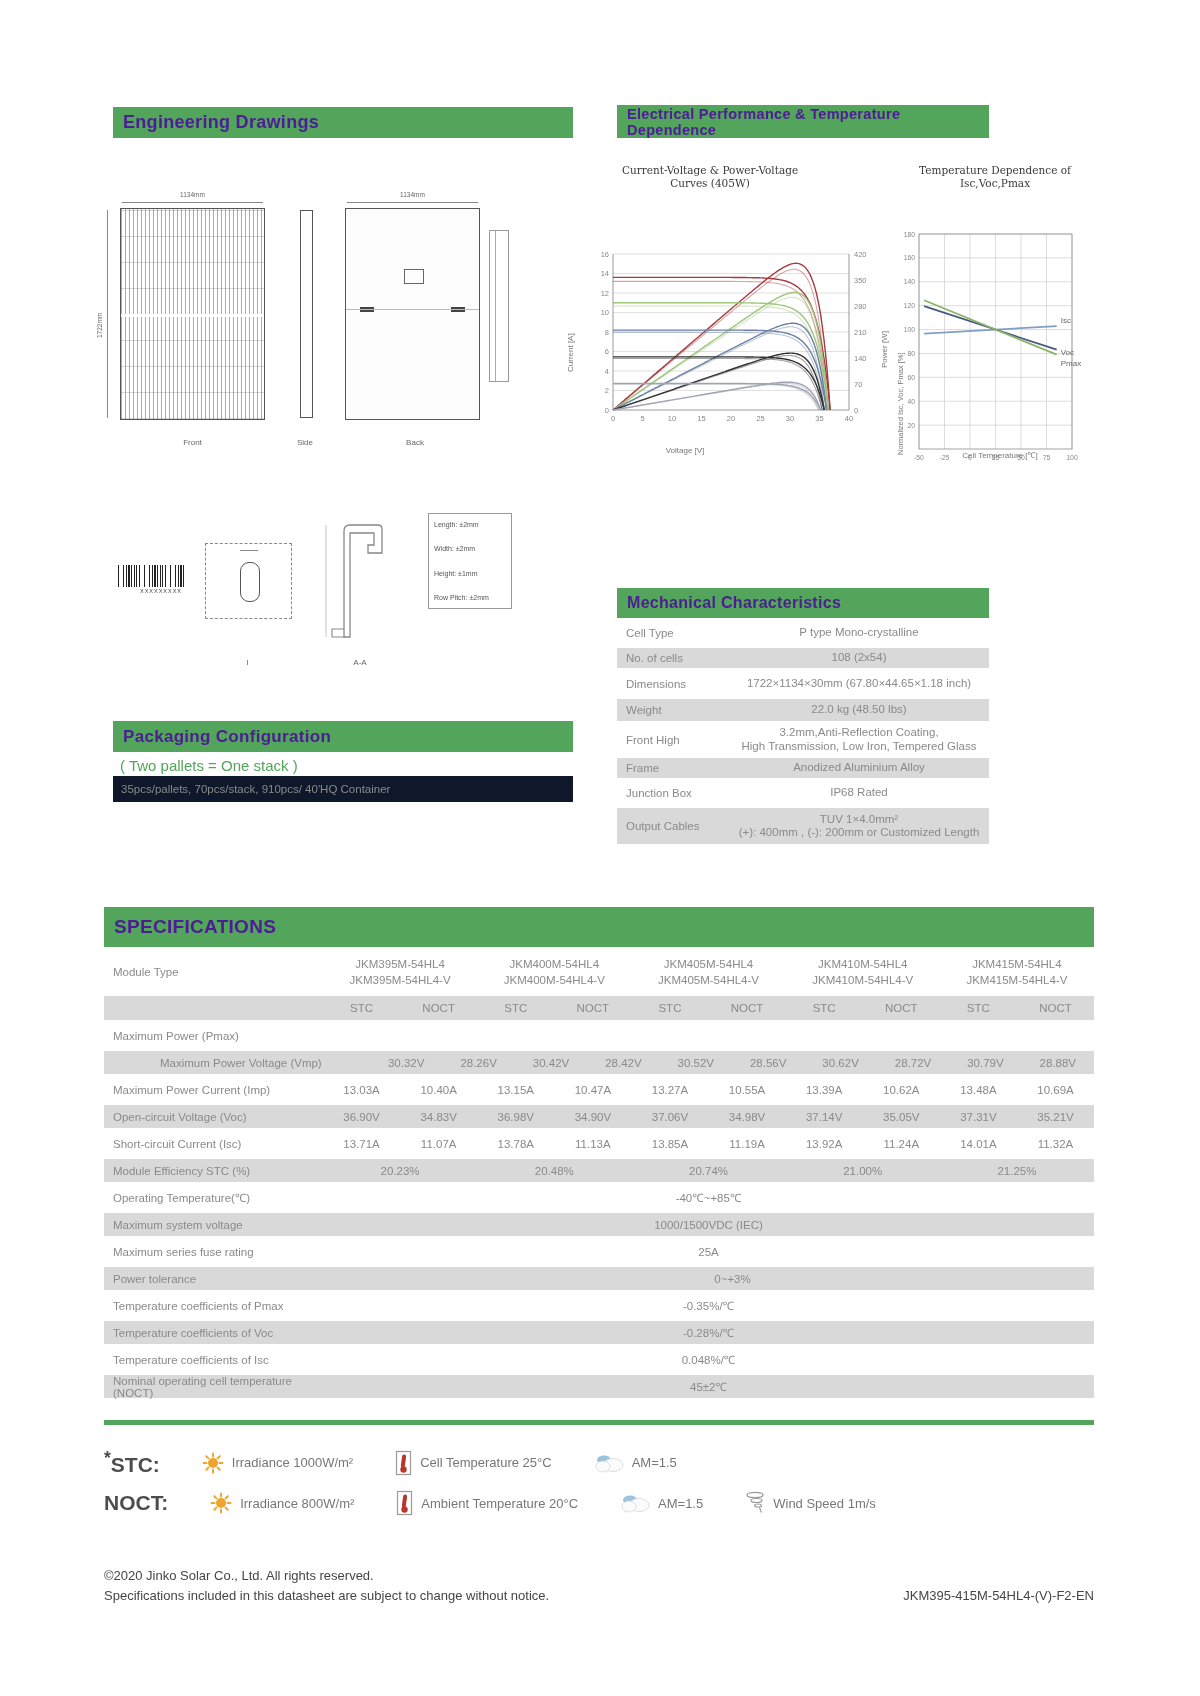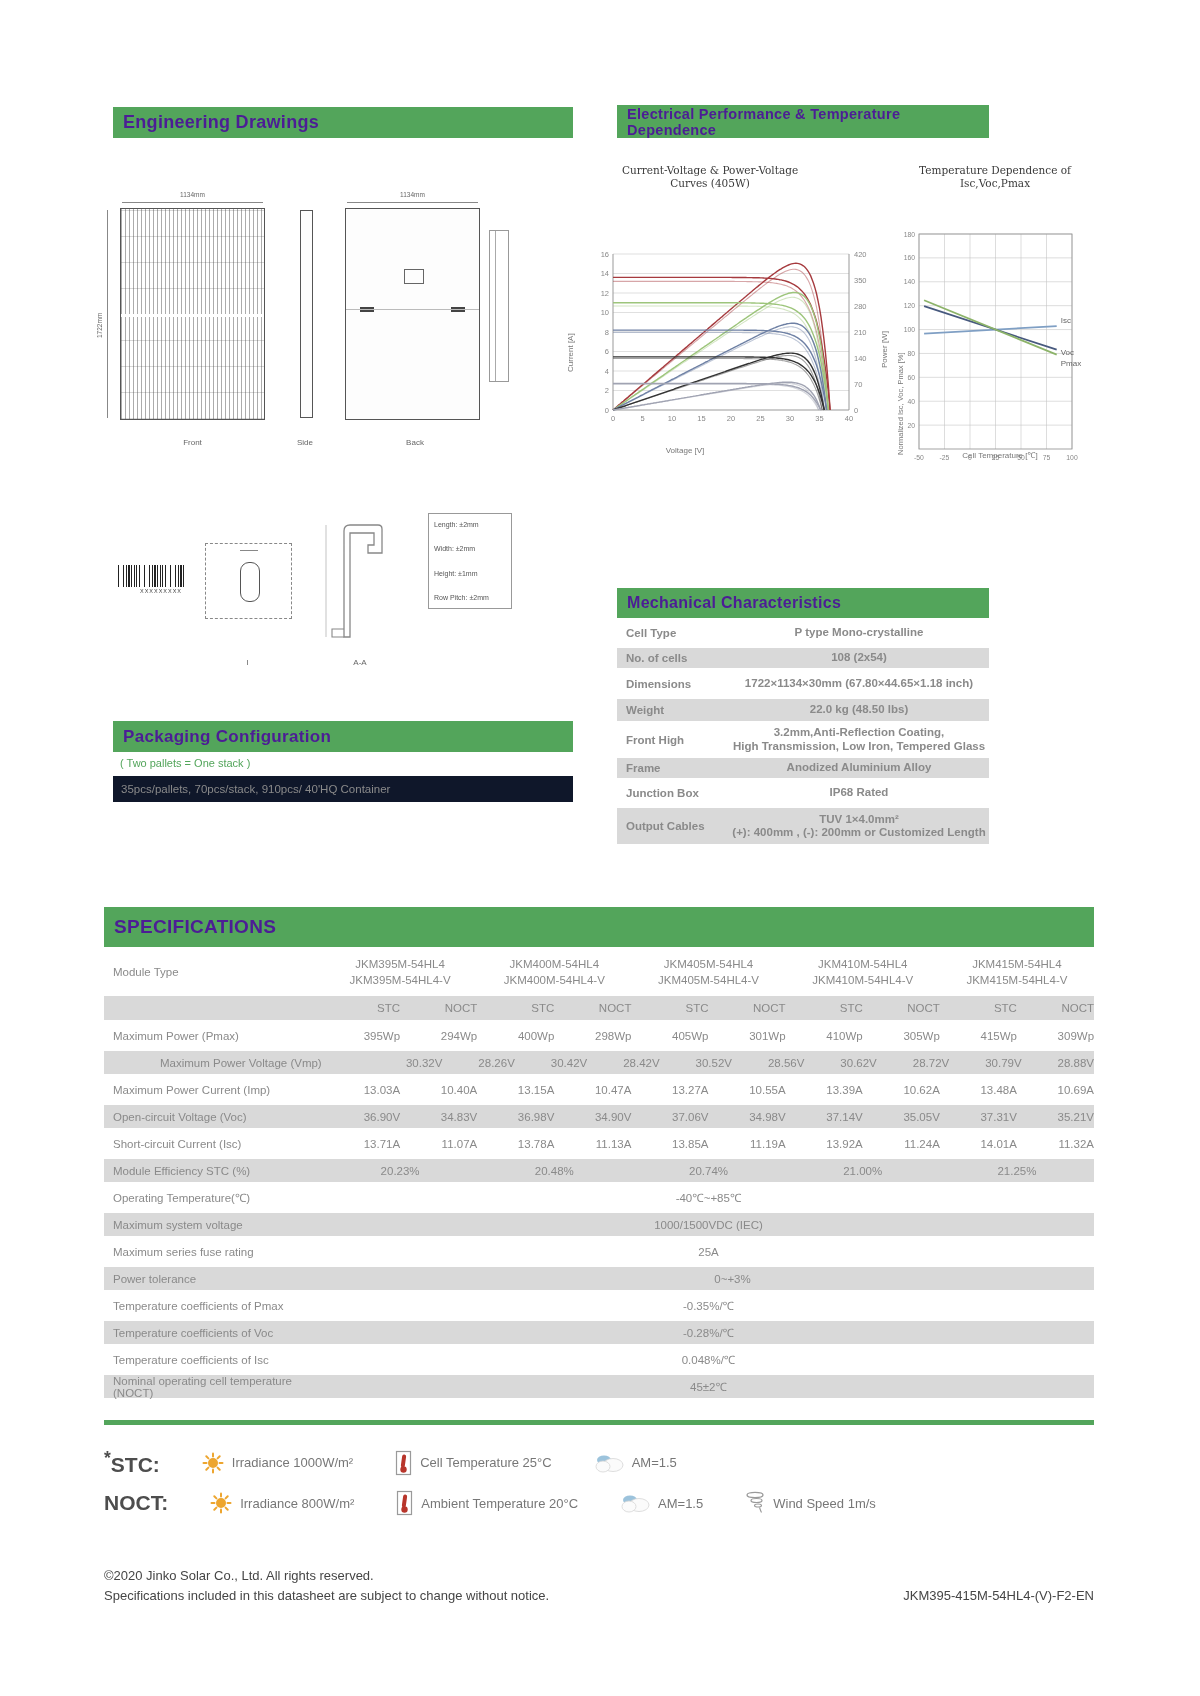--- a/index.html
+++ b/index.html
@@ -18,30 +18,30 @@
      repeating-linear-gradient(90deg, rgba(70,70,70,.45) 0 0.8px, transparent 0.8px 4px),
      repeating-linear-gradient(0deg, rgba(70,70,70,.22) 0 0.8px, transparent 0.8px 26px);}
   .chart-title{font-family:"DejaVu Serif",serif;font-size:10.5px;color:#3a3a3a;text-align:center;line-height:13px;}
   .axis-label{font-size:8px;color:#777;}
   
   .m-row{display:flex;align-items:center;font-size:11.5px;color:#8a8a8a;}
   .m-row.stripe{background:linear-gradient(#fff 0 2px,#d9d9d9 2px calc(100% - 2px),#fff calc(100% - 2px) 100%);}
   .m-label{width:103px;padding-left:9px;flex:none;}
   .m-value{flex:1;text-align:center;white-space:pre-line;line-height:13.5px;}
   
-  .pack-note{font-size:11px;color:#53a55b;}
+  .pack-note{font-size:15px;color:#53a55b;}
   .pack-bar{background:#0f172a;color:#8a8a8a;font-size:11.5px;display:flex;align-items:center;padding-left:8px;box-sizing:border-box;}
   
   #spec-table{font-size:11.5px;color:#8a8a8a;}
   .sp-row{display:flex;align-items:center;}
   .sp-row.stripe{background:linear-gradient(#fff 0 2px,#d9d9d9 2px calc(100% - 2px),#fff calc(100% - 2px) 100%);}
   .sp-label{width:210px;padding-left:9px;flex:none;}
   .sp-vals{flex:1;display:flex;}
   .sp-group{flex:1;display:flex;text-align:center;}
-  .sp-cell{flex:1;text-align:right;}
+  .sp-cell{flex:1;text-align:center;}
   .sp-mod{flex:1;text-align:center;line-height:16px;}
   .sp-full{flex:1;text-align:center;}
   
   .legend-row{display:flex;align-items:center;gap:42px;}
   .legend-label{font-size:21px;font-weight:bold;color:#4d4d4d;}
   .legend-item{display:flex;align-items:center;gap:8px;font-size:13px;color:#777;}
   
   #tol-box{border:1px solid #999;box-sizing:border-box;padding:7px 5px;display:flex;flex-direction:column;justify-content:space-between;}
   #tol-box div{font-size:7px;color:#555;}
   .footer-line{font-size:13px;color:#454545;}
@@ -215,21 +215,21 @@
 
   <div class="abs axis-label rot" style="left:566px;top:372px;">Current [A]</div>
   <div class="abs axis-label rot" style="left:880px;top:368px;">Power [W]</div>
   <div class="abs axis-label" style="left:620px;top:446px;width:130px;text-align:center;">Voltage [V]</div>
   <div class="abs axis-label rot" style="left:896px;top:455px;font-size:7.5px;">Normalized Isc, Voc, Pmax [%]</div>
   <div class="abs axis-label" style="left:905px;top:449px;width:190px;text-align:center;">Cell Temperature [℃]</div>
 
   <div class="abs greenbar" style="left:617px;top:588px;width:372px;height:30px;font-size:16px;">
     <span class="pad">Mechanical Characteristics</span>
   </div>
-  <div class="abs" id="mech-table" style="left:617px;top:620px;width:372px;font-weight:bold;">
+  <div class="abs" id="mech-table" style="left:617px;top:620px;width:372px;">
       <div class="m-row" style="height: 26px;">
         <div class="m-label">Cell  Type</div>
         <div class="m-value">P type Mono-crystalline</div>
       </div>
       <div class="m-row stripe" style="height: 24px;">
         <div class="m-label">No. of cells</div>
         <div class="m-value">108 (2x54)</div>
       </div>
       <div class="m-row" style="height: 27px;">
         <div class="m-label">Dimensions</div>
@@ -316,42 +316,20 @@
             <div class="sp-cell">NOCT</div>
           </div>
           <div class="sp-group">
             <div class="sp-cell">STC</div>
             <div class="sp-cell">NOCT</div>
           </div>
         </div>
       </div>
       <div class="sp-row" style="height: 27px;">
         <div class="sp-label">Maximum Power (Pmax)</div>
-        <div class="sp-vals">
-          <div class="sp-group">
-            <div class="sp-cell">395Wp</div>
-            <div class="sp-cell">294Wp</div>
-          </div>
-          <div class="sp-group">
-            <div class="sp-cell">400Wp</div>
-            <div class="sp-cell">298Wp</div>
-          </div>
-          <div class="sp-group">
-            <div class="sp-cell">405Wp</div>
-            <div class="sp-cell">301Wp</div>
-          </div>
-          <div class="sp-group">
-            <div class="sp-cell">410Wp</div>
-            <div class="sp-cell">305Wp</div>
-          </div>
-          <div class="sp-group">
-            <div class="sp-cell">415Wp</div>
-            <div class="sp-cell">309Wp</div>
-          </div>
-        </div>
       </div>
       <div class="sp-row stripe" style="height: 27px; padding-left: 47px;">
         <div class="sp-label">Maximum Power Voltage (Vmp)</div>
         <div class="sp-vals">
           <div class="sp-group">
             <div class="sp-cell">30.32V</div>
             <div class="sp-cell">28.26V</div>
           </div>
           <div class="sp-group">
             <div class="sp-cell">30.42V</div>

